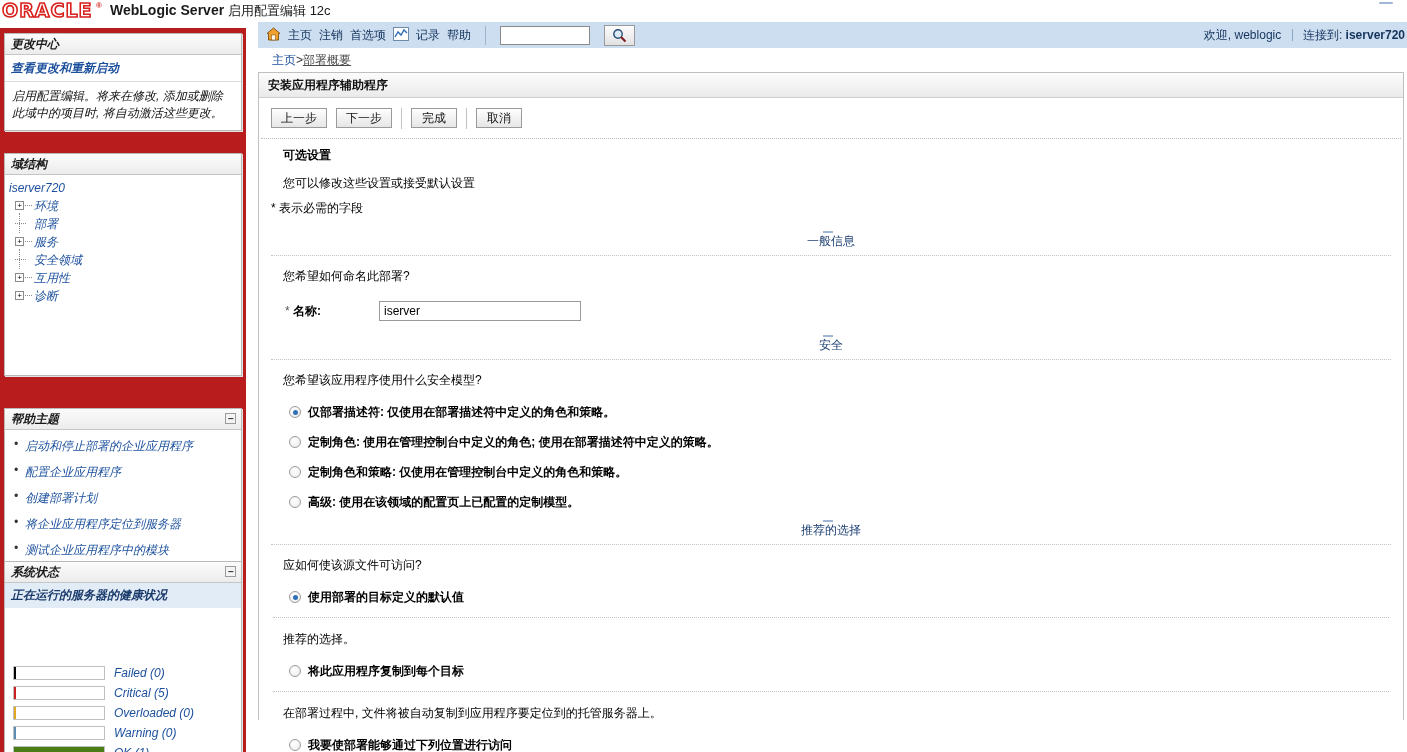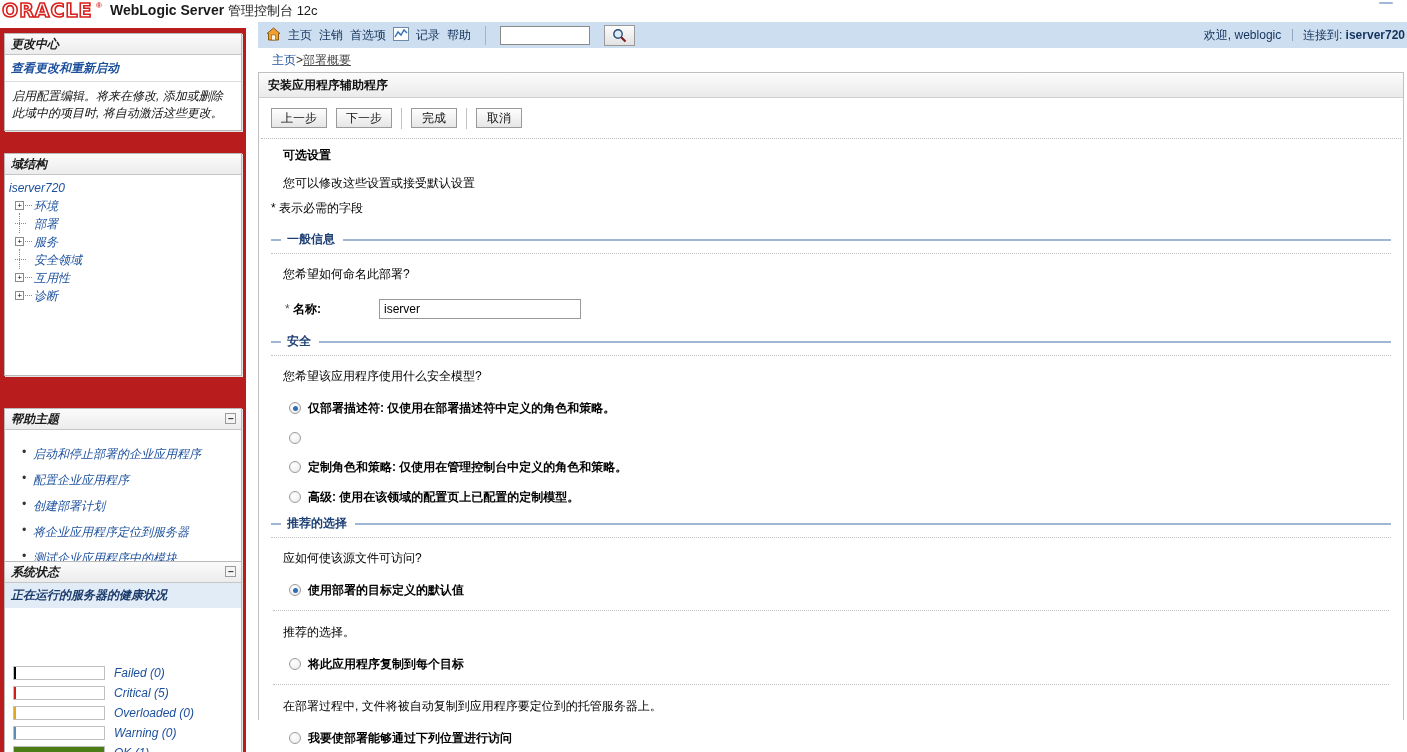--- a/index.html
+++ b/index.html
@@ -107,21 +107,21 @@
     position:absolute; left: 18px; top: 8px; width: 7px; height:0;
     border-top: 1px dotted #8a8a8a;
   }
   .tree-item .tvert {
     position:absolute; left: 12px; top: -2px; width: 0; height: 20px;
     border-left: 1px dotted #8a8a8a;
   }
 
   
   #panel-help { top: 380px; }
-  #help-list { list-style: none; margin: 8px; padding: 8px 6px 8px 20px; }
+  #help-list { list-style: none; margin: 0; padding: 8px 6px 8px 20px; }
   #help-list li { margin-bottom: 9px; position: relative; }
   #help-list li:before {
     content: "\2022"; position:absolute; left: -11px; top:-1px; color: #333; font-size: 12px;
   }
 
   
   #panel-status { top: 533px; }
   .health-row { display: flex; align-items: center; height: 20px; }
   .health-bar {
     width: 92px; height: 14px; background: #ffffff;
@@ -205,21 +205,21 @@
 
   #optional-head {
     font-weight: bold; padding: 8px 0 0 24px; font-size: 12px;
   }
   #optional-sub { padding: 11px 0 0 24px; }
   #required-note { padding: 8px 0 0 12px; color: #000000; }
 
   .section { margin: 14px 12px 0 12px; }
   .section-head {
     display: flex; align-items: center;
-    font-weight: bold; color: #1d3f73; font-size: 12px;
+    font-weight: normal; color: #1d3f73; font-size: 12px; flex-direction: column;
   }
   .section-head .rule-left {
     width: 10px; height: 2px; background: #9fb6d4; margin: 0 6px 0 0;
   }
   .section-head .rule-right {
     flex: 1; height: 2px; background: #9fb6d4; margin-left: 8px;
   }
   .section-rule { border-top: 1px dotted #c3c3c3; margin-top: 5px; }
 
   .q-text { padding: 12px 0 0 12px; }
@@ -248,21 +248,21 @@
   .bottom-input-row { padding: 14px 0 0 0; display:flex; }
 </style>
 </head>
 <body>
 
 <div id="brandbar">
   <span id="oracle-logo">ORACLE</span>
   <span id="oracle-tm">®</span>
   <span id="product-name">
     <span>WebLogic Server</span>
-    <span class="sub">管理控制台 12c</span>
+    <span class="sub">启用配置编辑 12c</span>
   </span>
   <span id="topright-icon">
     <svg width="30" height="22" viewBox="0 0 30 22">
       <rect x="6" y="-9" width="18" height="18" rx="5" fill="none" stroke="#9fb8d6" stroke-width="2"></rect>
       <rect x="8" y="12" width="14" height="2" rx="1" fill="#9fb8d6"></rect>
     </svg>
   </span>
 </div>
 
 <div id="leftcol">
@@ -457,20 +457,21 @@
     </div>
     <div class="section-rule"></div>
     <div class="q-text">您希望该应用程序使用什么安全模型?</div>
 
     <div class="radio-row">
       <span class="radio on"></span>
       <span class="radio-label">仅部署描述符: 仅使用在部署描述符中定义的角色和策略。</span>
     </div>
     <div class="radio-row">
       <span class="radio"></span>
+      <span class="radio-label">定制角色: 使用在管理控制台中定义的角色; 使用在部署描述符中定义的策略。</span>
     </div>
     <div class="radio-row">
       <span class="radio"></span>
       <span class="radio-label">定制角色和策略: 仅使用在管理控制台中定义的角色和策略。</span>
     </div>
     <div class="radio-row">
       <span class="radio"></span>
       <span class="radio-label">高级: 使用在该领域的配置页上已配置的定制模型。</span>
     </div>
   </div>

